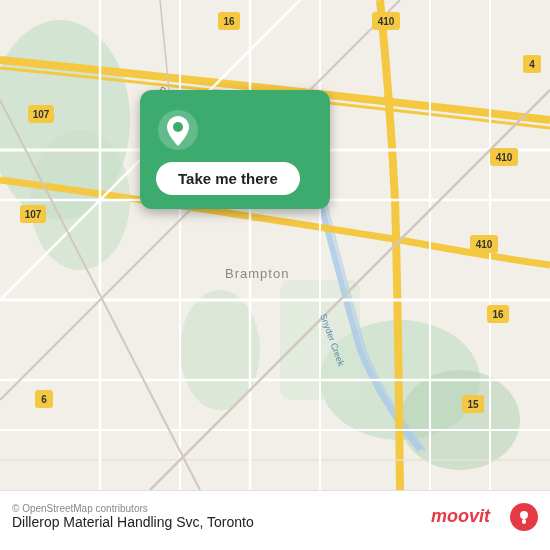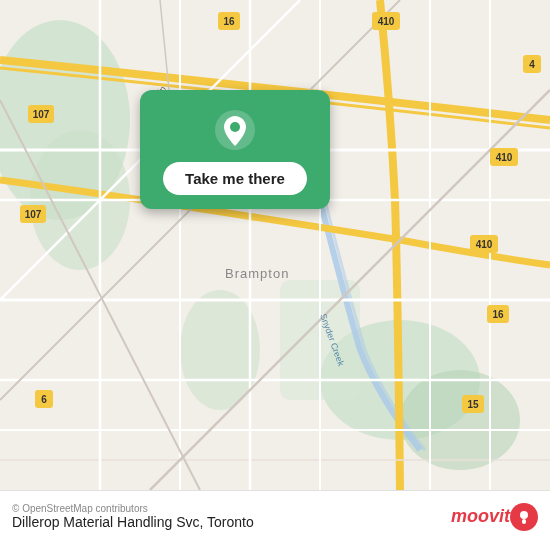--- a/index.html
+++ b/index.html
@@ -39,21 +39,21 @@
     
     .location-card {
       position: absolute;
       top: 90px;
       left: 140px;
       width: 190px;
       background-color: #3daa6e;
       border-radius: 12px;
       display: flex;
       flex-direction: column;
-      align-items: center;
+      align-items: flex-start;
       padding: 18px 16px 14px;
       box-shadow: 0 4px 12px rgba(0,0,0,0.3);
     }
 
     .pin-icon {
       width: 44px;
       height: 44px;
       margin-bottom: 10px;
     }
 
@@ -94,21 +94,21 @@
     .location-name {
       font-size: 14px;
       font-weight: 500;
       color: #222;
       text-align: center;
     }
 
     .moovit-logo {
       display: flex;
       align-items: center;
-      gap: 0;
+      gap: 20px;
     }
 
     .moovit-text {
       font-size: 18px;
       font-weight: 700;
       color: #e63946;
       font-style: italic;
     }
 
     .moovit-icon {

